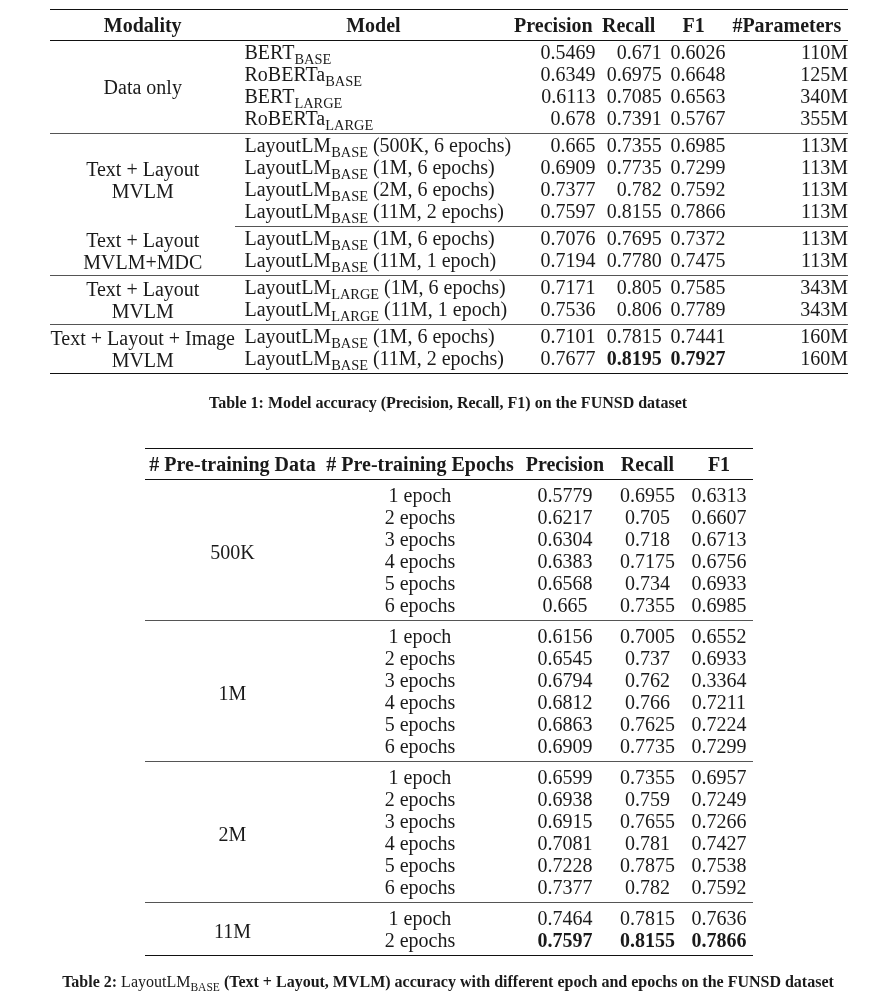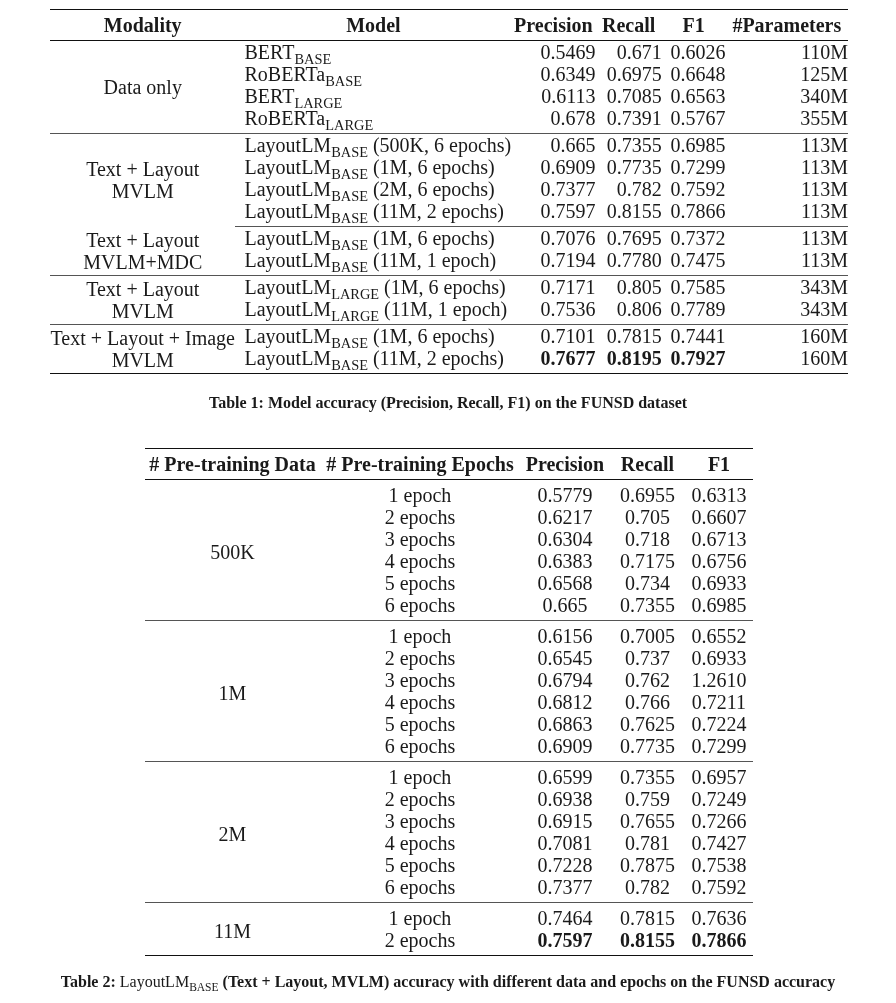--- a/index.html
+++ b/index.html
@@ -186,21 +186,21 @@
           <div>MVLM</div>
         </td>
         <td class="model rule"><span>LayoutLM</span><sub>BASE</sub><span> (1M, 6 epochs)</span></td>
         <td class="num rule">0.7101</td>
         <td class="num rule">0.7815</td>
         <td class="num rule">0.7441</td>
         <td class="num rule">160M</td>
       </tr>
       <tr class="last bottom">
         <td class="model rule"><span>LayoutLM</span><sub>BASE</sub><span> (11M, 2 epochs)</span></td>
-        <td class="num rule" style="font-weight: bold;">0.7677</td>
+        <td class="num rule" style="font-weight: normal;">0.7677</td>
         <td class="num rule" style="font-weight: bold;">0.8195</td>
         <td class="num rule" style="font-weight: bold;">0.7927</td>
         <td class="num rule">160M</td>
       </tr>
     </tbody>
 </table>
 
 <div id="cap1">Table 1: Model accuracy (Precision, Recall, F1) on the FUNSD dataset</div>
 
 <table id="t2">
@@ -270,21 +270,21 @@
       <tr>
         <td class="ep">2 epochs</td>
         <td class="num">0.6545</td>
         <td class="num">0.737</td>
         <td class="num">0.6933</td>
       </tr>
       <tr>
         <td class="ep">3 epochs</td>
         <td class="num">0.6794</td>
         <td class="num">0.762</td>
-        <td class="num">1.2610</td>
+        <td class="num">0.3364</td>
       </tr>
       <tr>
         <td class="ep">4 epochs</td>
         <td class="num">0.6812</td>
         <td class="num">0.766</td>
         <td class="num">0.7211</td>
       </tr>
       <tr>
         <td class="ep">5 epochs</td>
         <td class="num">0.6863</td>
@@ -347,13 +347,13 @@
       </tr>
       <tr class="last">
         <td class="ep">2 epochs</td>
         <td class="num" style="font-weight: bold;">0.7597</td>
         <td class="num" style="font-weight: bold;">0.8155</td>
         <td class="num" style="font-weight: bold;">0.7866</td>
       </tr>
     </tbody>
   </table>
 
-<div id="cap2"><span class="b">Table 2: </span><span><span>LayoutLM</span><sub>BASE</sub></span><span class="b"> (Text + Layout, MVLM) accuracy with different data and epochs on the FUNSD accuracy</span></div>
+<div id="cap2"><span class="b">Table 2: </span><span><span>LayoutLM</span><sub>BASE</sub></span><span class="b"> (Text + Layout, MVLM) accuracy with different epoch and epochs on the FUNSD dataset</span></div>
 
 </body></html>

